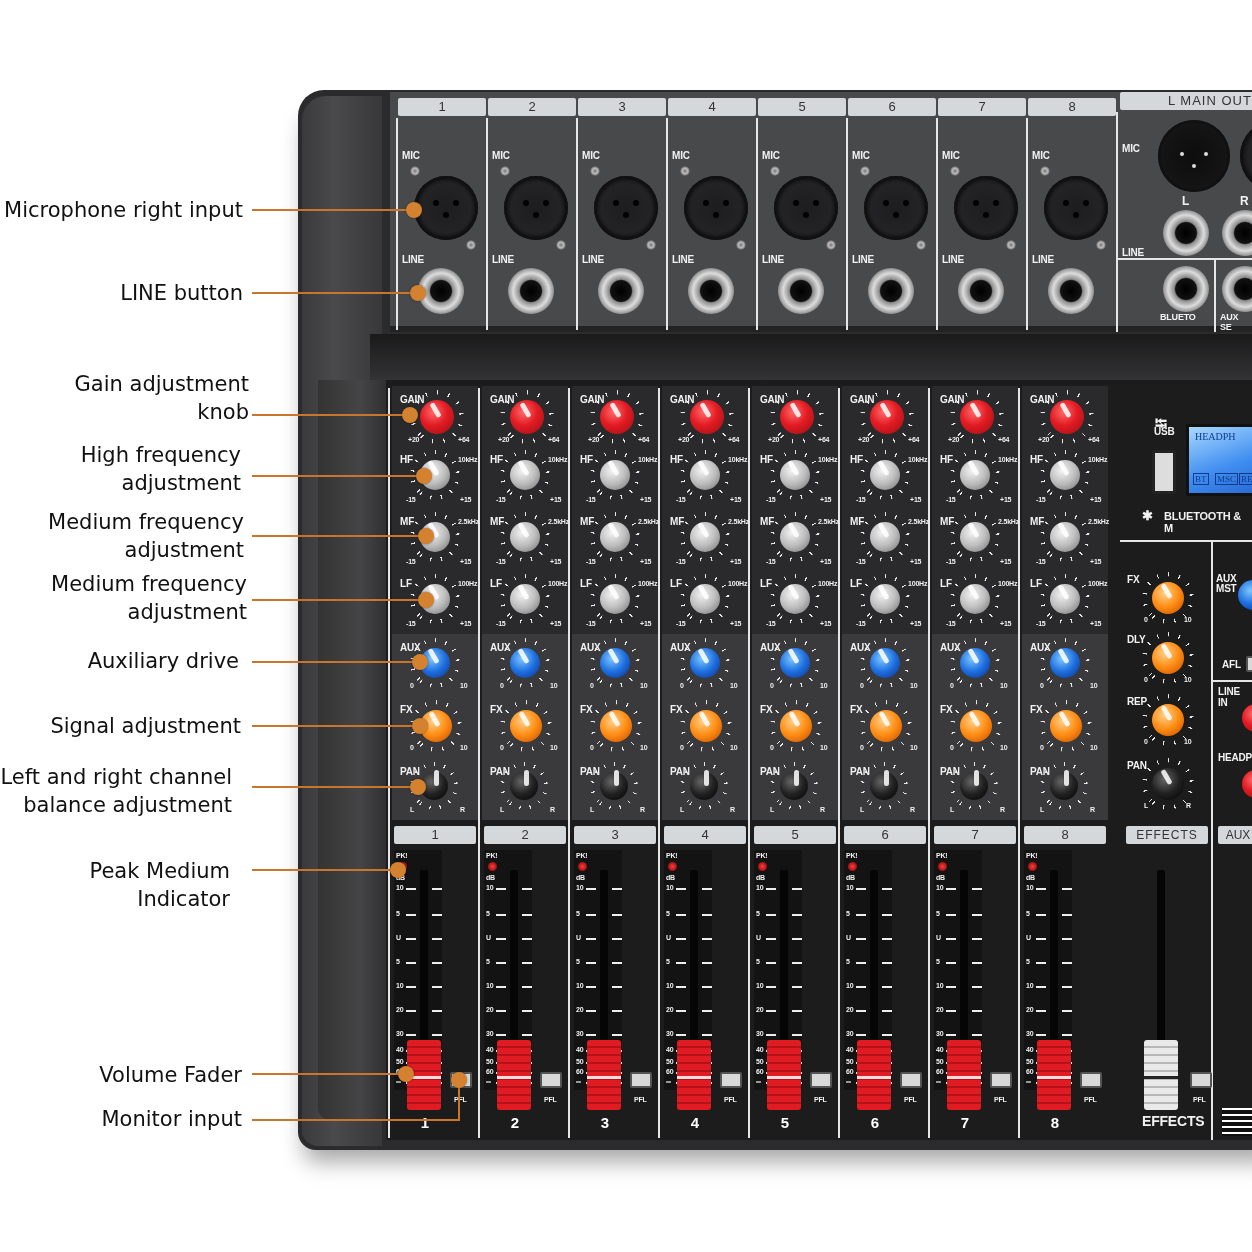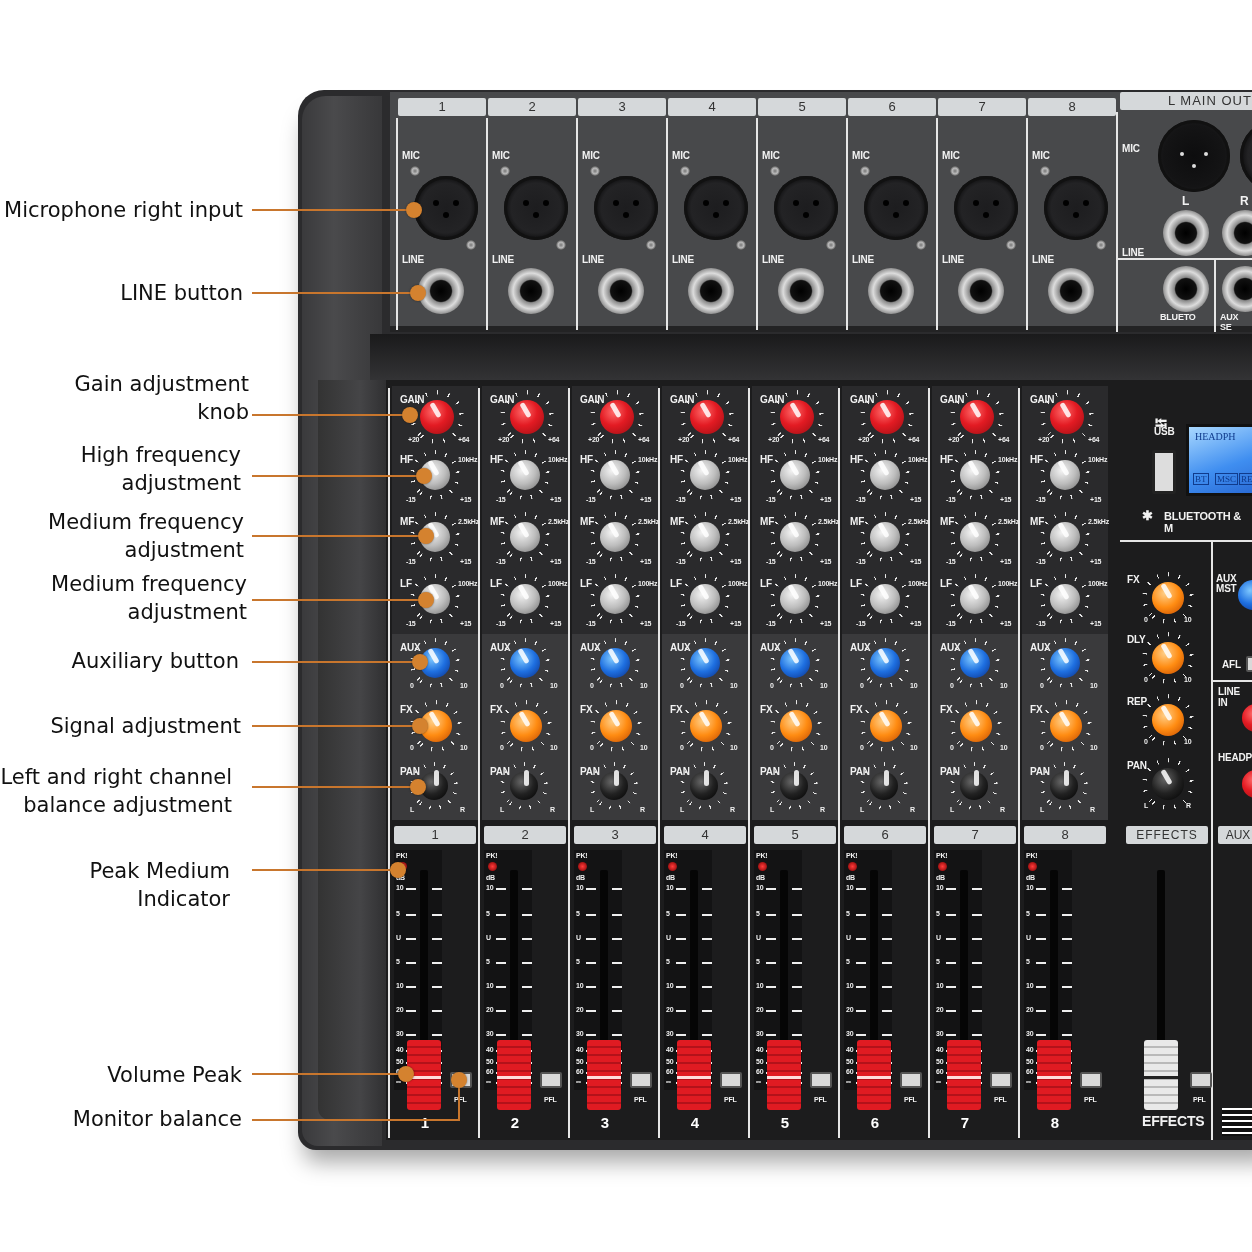--- a/index.html
+++ b/index.html
@@ -1057,34 +1057,34 @@
       <div class="leader" style="left:252px;top:475px;width:170px"></div>
       <div class="dot" style="left:416px;top:468px"></div>
       <div class="callout" style="right:1008px;top:508px">Medium frequency
 adjustment</div>
       <div class="leader" style="left:252px;top:535px;width:172px"></div>
       <div class="dot" style="left:418px;top:528px"></div>
       <div class="callout" style="right:1005px;top:570px">Medium frequency
 adjustment</div>
       <div class="leader" style="left:252px;top:599px;width:172px"></div>
       <div class="dot" style="left:418px;top:592px"></div>
-      <div class="callout" style="right:1013px;top:647px">Auxiliary button</div>
+      <div class="callout" style="right:1013px;top:647px">Auxiliary drive</div>
       <div class="leader" style="left:252px;top:661px;width:166px"></div>
       <div class="dot" style="left:412px;top:654px"></div>
       <div class="callout" style="right:1011px;top:712px">Signal adjustment</div>
       <div class="leader" style="left:252px;top:725px;width:166px"></div>
       <div class="dot" style="left:412px;top:718px"></div>
       <div class="callout" style="right:1020px;top:763px">Left and right channel
 balance adjustment</div>
       <div class="leader" style="left:252px;top:786px;width:164px"></div>
       <div class="dot" style="left:410px;top:779px"></div>
       <div class="callout" style="right:1022px;top:857px">Peak Medium Indicator</div>
       <div class="leader" style="left:252px;top:869px;width:144px"></div>
       <div class="dot" style="left:390px;top:862px"></div>
-      <div class="callout" style="right:1010px;top:1061px">Volume Peak</div>
+      <div class="callout" style="right:1010px;top:1061px">Volume Fader</div>
       <div class="leader" style="left:252px;top:1073px;width:152px"></div>
       <div class="dot" style="left:398px;top:1066px"></div>
-      <div class="callout" style="right:1010px;top:1105px">Monitor balance</div>
+      <div class="callout" style="right:1010px;top:1105px">Monitor input</div>
       <div class="leader" style="left:252px;top:1119px;width:206px"></div>
       <div class="vleader" style="left:458px;top:1081px;height:40px"></div>
       <div class="dot" style="left:451px;top:1072px"></div>
     </div>
 </div>
 
 </body></html>

